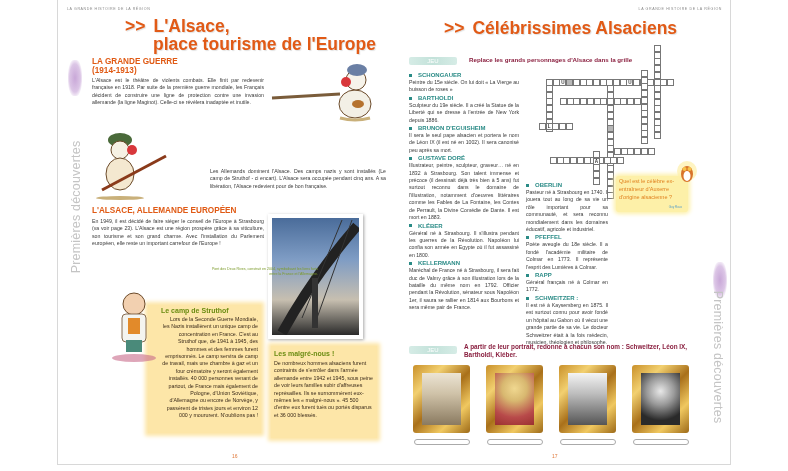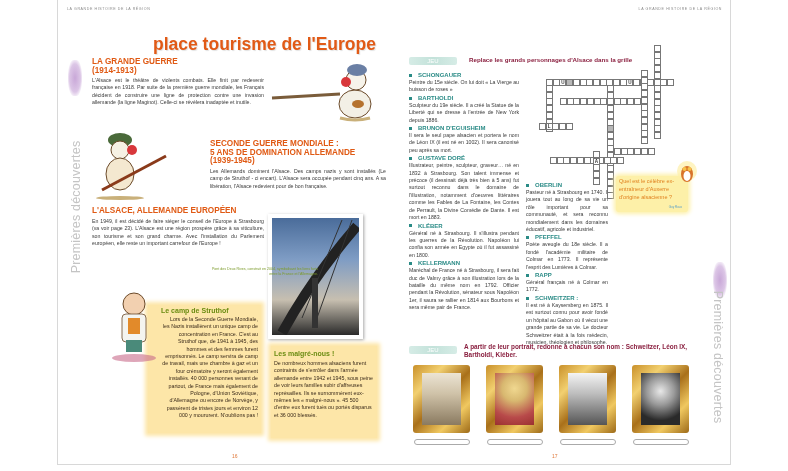--- a/index.html
+++ b/index.html
@@ -36,20 +36,23 @@
   .owl-q { color: #e0801e; font-size: 5.5px; line-height: 7.8px; }
   .owl-small { font-size: 3px; color: #5aa0c8; text-align: right; }
   svg { display: block; }
 </style>
 </head>
 <body>
 
 <div id="left-page" class="page">
   <div class="abs running-head" style="left:9px; top:7px;">La grande histoire de la région</div>
 
+  <div class="abs title" style="left:67px; top:18px;">
+    <span class="arrows">&gt;&gt;</span><span>L'Alsace,</span>
+  </div>
   <div class="abs title" style="left:95px; top:36px;">place tourisme de l'Europe</div>
 
   <div class="abs purple-blob" style="left:10px; top:60px; width:14px; height:36px;"></div>
   <div class="abs side-tab" style="left:-48px; top:200px; transform: rotate(-90deg); transform-origin: center;">Premières découvertes</div>
 
   <div class="abs h-orange" style="left:34px; top:58px;">
     <div>LA GRANDE GUERRE</div>
     <div>(1914-1913)</div>
   </div>
   <div class="abs body-text" style="left:34px; top:77px; width:172px;">L'Alsace est le théâtre de violents combats. Elle finit par redevenir française en 1918. Par suite de la première guerre mondiale, les Français décident de construire une ligne de protection contre une invasion allemande (la ligne Maginot). Celle-ci se révèlera inadaptée et inutile.</div>
@@ -66,25 +69,20 @@
 
   <svg class="abs" style="left:32px; top:128px;" width="80" height="72">
     <ellipse cx="30" cy="12" rx="12" ry="7" fill="#4a6a3a"></ellipse>
     <circle cx="30" cy="22" r="9" fill="#f6f1e4" stroke="#6b4a2a" stroke-width="1"></circle>
     <circle cx="42" cy="22" r="5" fill="#d8373b"></circle>
     <ellipse cx="30" cy="46" rx="14" ry="16" fill="#f4e8d0" stroke="#6b4a2a" stroke-width="1"></ellipse>
     <line x1="12" y1="62" x2="76" y2="28" stroke="#8a3a1a" stroke-width="3"></line>
     <ellipse cx="30" cy="70" rx="24" ry="2" fill="#c9b07a"></ellipse>
   </svg>
 
-  <div class="abs h-orange" style="left:152px; top:140px;">
-    <div>SECONDE GUERRE MONDIALE :</div>
-    <div>5 ANS DE DOMINATION ALLEMANDE</div>
-    <div>(1939-1945)</div>
-  </div>
   <div class="abs body-text" style="left:152px; top:168px; width:176px;">Les Allemands dominent l'Alsace. Des camps nazis y sont installés (Le camp de Struthof - ci encart). L'Alsace sera occupée pendant cinq ans. A sa libération, l'Alsace redevient pour de bon française.</div>
 
   <div class="abs h-orange" style="left:34px; top:207px;">L'ALSACE, ALLEMANDE EUROPÉEN</div>
   <div class="abs body-text" style="left:34px; top:218px; width:172px;">En 1949, il est décidé de faire siéger le conseil de l'Europe à Strasbourg (va voir page 23). L'Alsace est une région prospère grâce à sa viticulture, son tourisme et son grand charme. Avec l'installation du Parlement européen, elle reste un important carrefour de l'Europe !</div>
 
   <div class="abs photo-frame" style="left:210px; top:214px; width:95px; height:125px;">
     <div class="bridge">
       <svg width="87" height="117" style="position:absolute;left:0;top:0;">
         <path d="M85 8 Q 40 60 10 115" stroke="#222" stroke-width="10" fill="none"></path>
         <path d="M70 2 L 30 100" stroke="#333" stroke-width="1"></path>
@@ -109,20 +107,23 @@
   <div class="abs box-yellow" style="left:213px; top:346px; width:106px; height:92px;"></div>
   <div class="abs box-title" style="left:216px; top:350px;">Les malgré-nous !</div>
   <div class="abs box-text" style="left:216px; top:360px; width:100px;">De nombreux hommes alsaciens furent contraints de s'enrôler dans l'armée allemande entre 1942 et 1945, sous peine de voir leurs familles subir d'affreuses représailles. Ils se surnommèrent eux-mêmes les « malgré-nous ». 45 500 d'entre eux furent tués ou portés disparus et 36 000 blessés.</div>
 
   <div class="abs page-num" style="left:174px; top:453px;">16</div>
 </div>
 
 <div id="right-page" class="page">
   <div class="abs running-head" style="right:8px; top:7px;">La grande histoire de la région</div>
 
+  <div class="abs title" style="left:50px; top:20px;">
+    <span class="arrows">&gt;&gt;</span><span>Célébrissimes Alsaciens</span>
+  </div>
 
   <div class="abs jeu-tag" style="left:15px; top:57px; width:48px;">JEU</div>
   <div class="abs jeu-instr" style="left:75px; top:56px;">Replace les grands personnages d'Alsace dans la grille</div>
 
   <div class="abs" style="left:15px; top:72px; width:110px;" id="col1">
       <div class="name-h"><span class="sq"></span><span>SCHONGAUER</span></div>
       <div class="body-text" style="margin-bottom: 1px;">Peintre du 15e siècle. On lui doit « La Vierge au buisson de roses »</div>
       <div class="name-h"><span class="sq"></span><span>BARTHOLDI</span></div>
       <div class="body-text" style="margin-bottom: 1px;">Sculpteur du 19e siècle. Il a créé la Statue de la Liberté qui se dresse à l'entrée de New York depuis 1886.</div>
       <div class="name-h"><span class="sq"></span><span>BRUNON D'EGUISHEIM</span></div>

